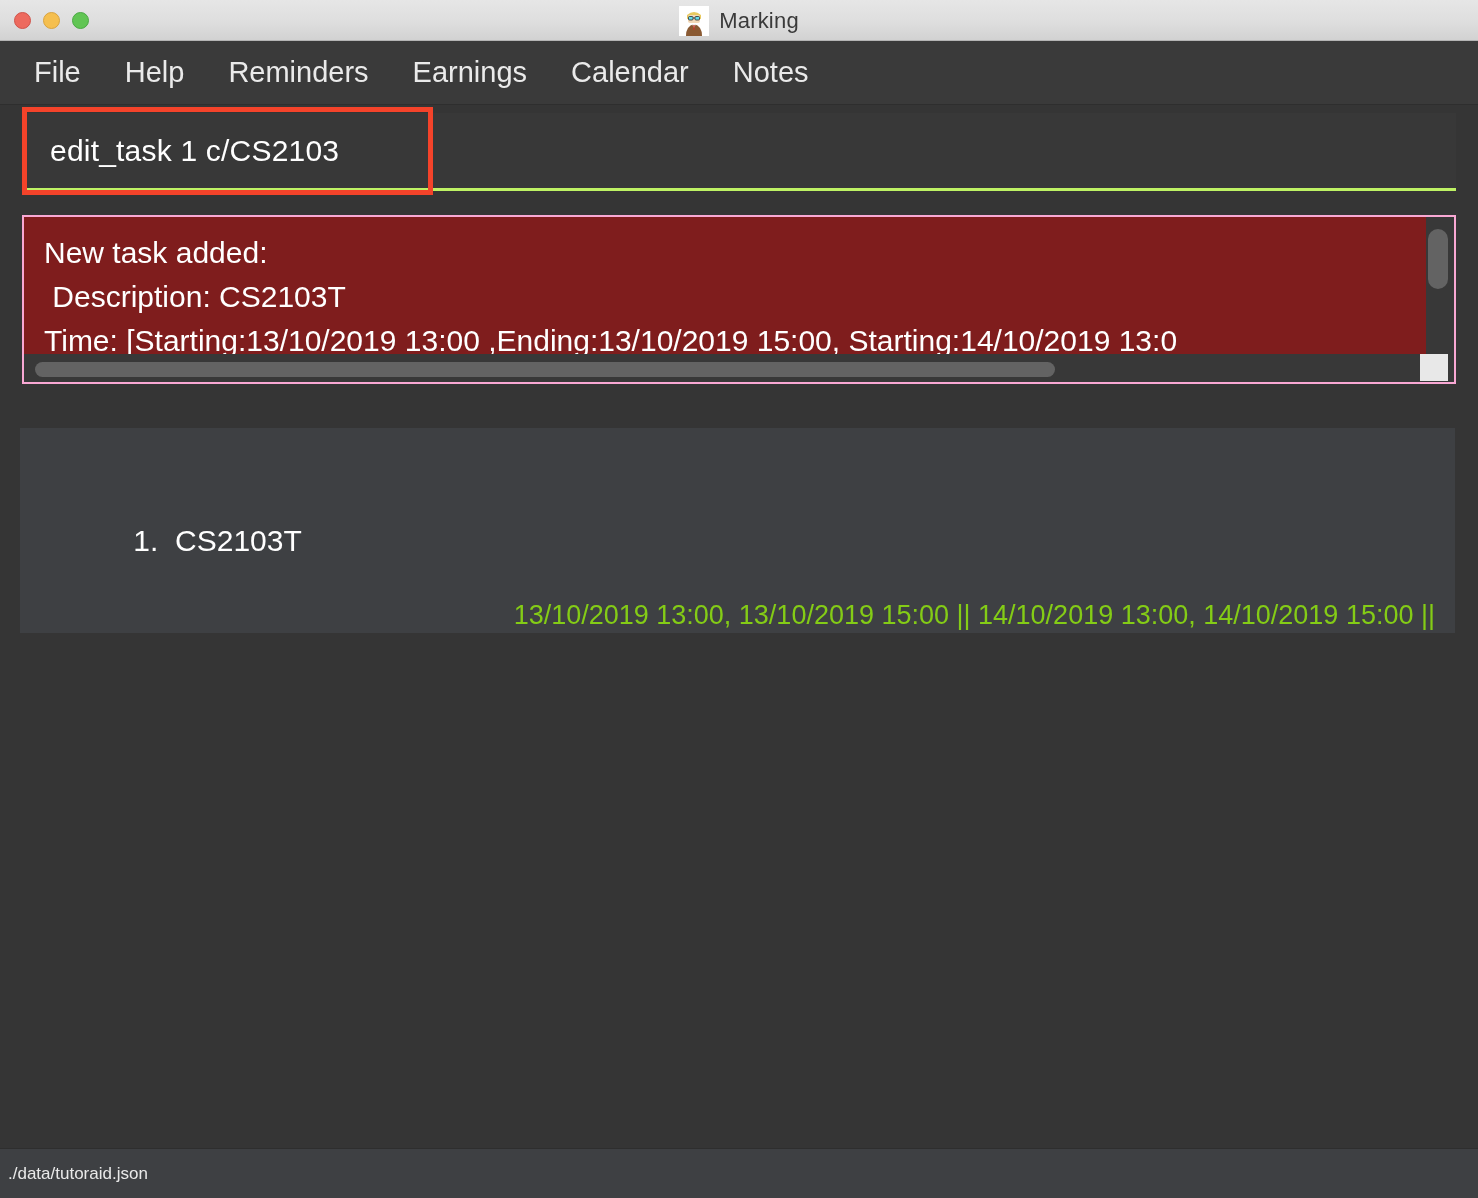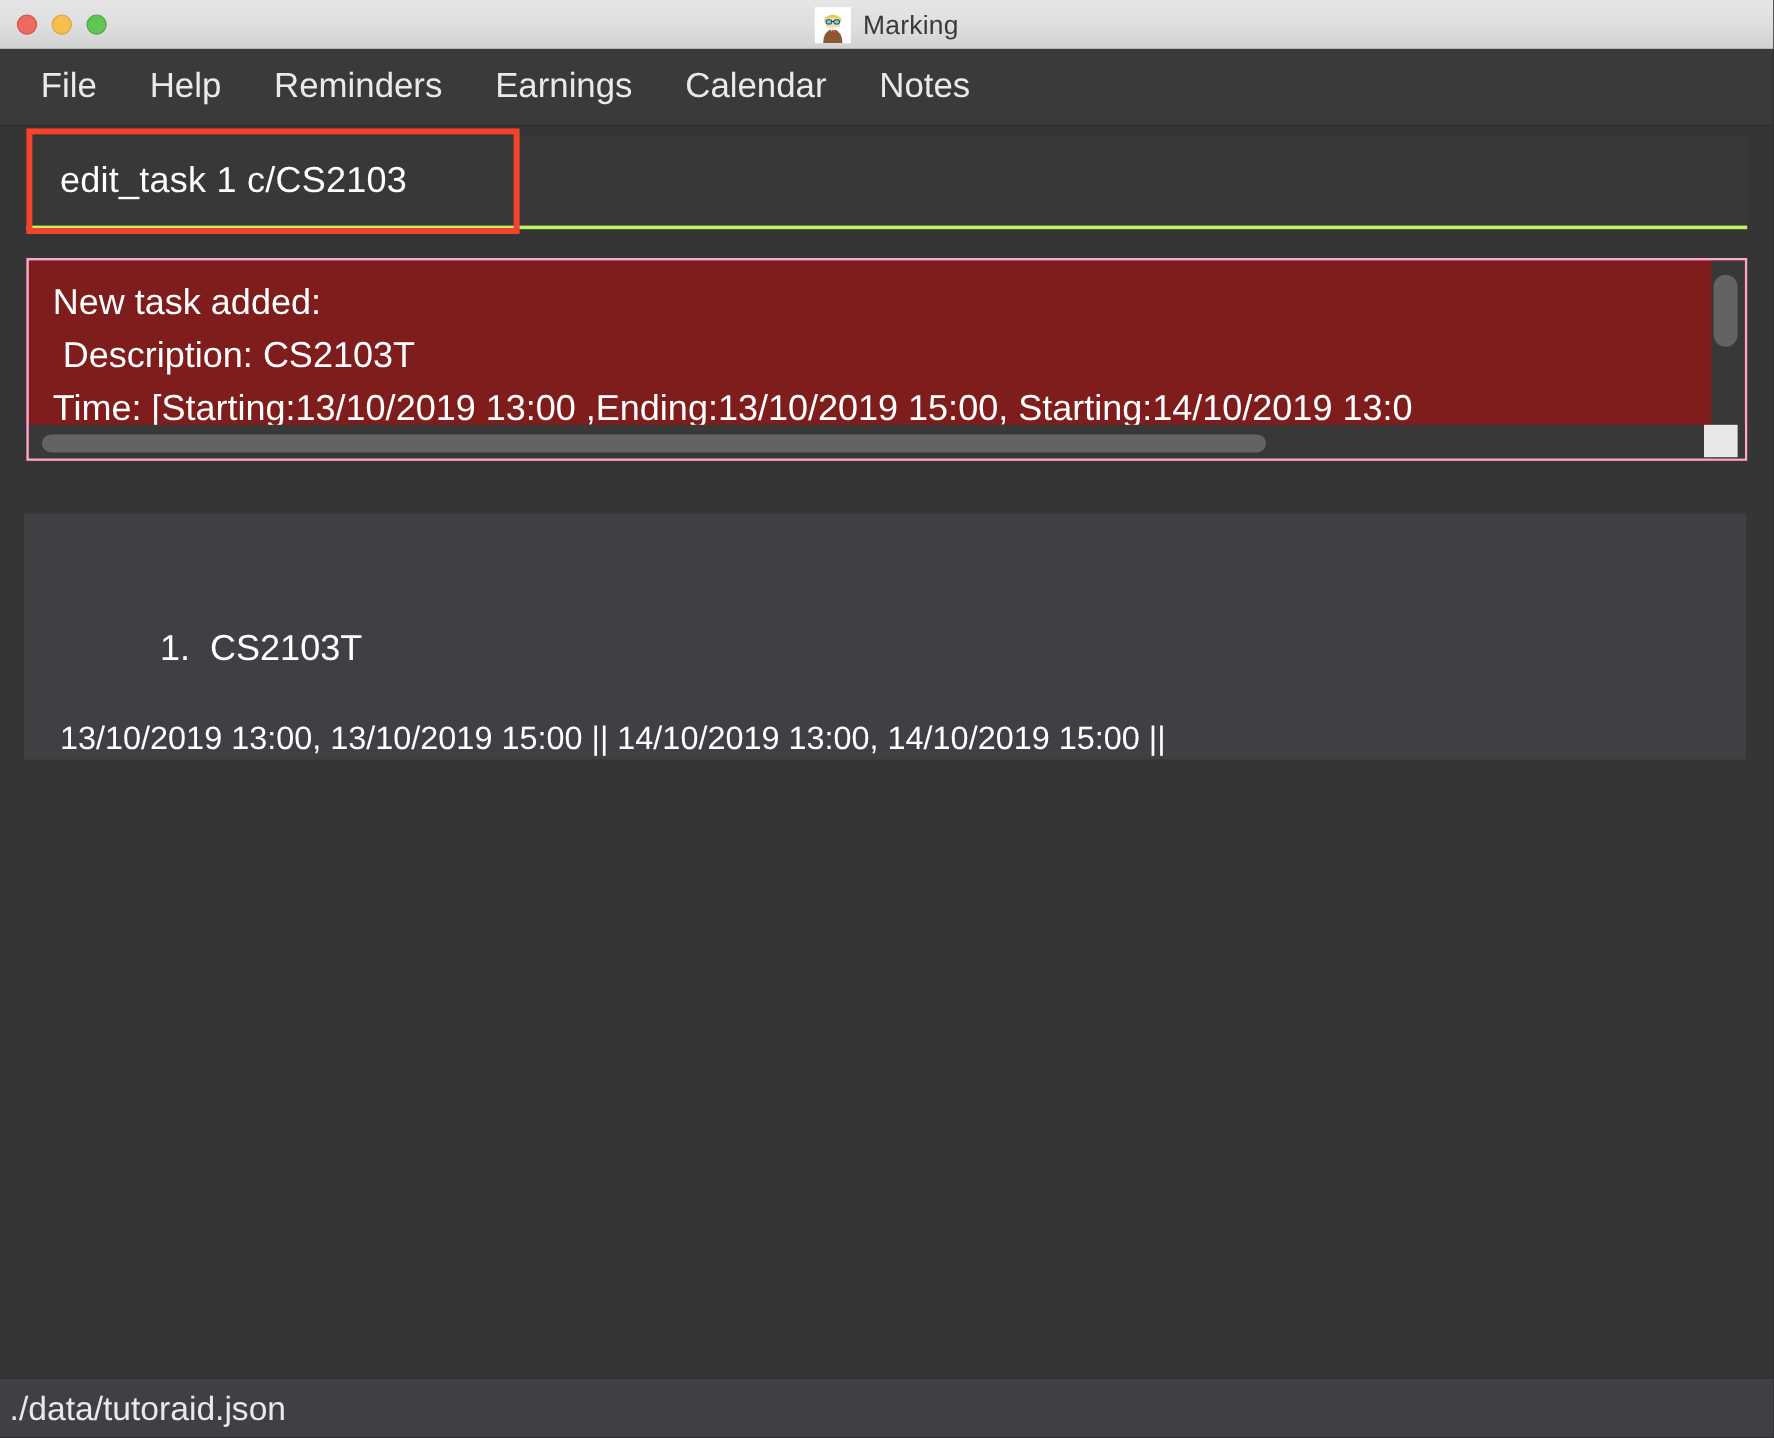--- a/index.html
+++ b/index.html
@@ -215,41 +215,42 @@
     left: 30px; top: 56px;
     right: 20px;
   }
   .task-title {
     color: #ffffff;
     font-size: 30px;
     line-height: 38px;
     white-space: pre;
   }
   .task-line {
-    color: #ffffff;
+    color: #84cc16;
     font-size: 27px;
     line-height: 34px;
     white-space: pre;
+    text-align: right;
   }
 
   
   .statusbar {
     position: absolute;
     left: 0; bottom: 0;
     width: 1478px;
     height: 50px;
     background: #3e4043;
     border-top: 1px solid #2e2e2e;
     display: flex;
     align-items: center;
     box-sizing: border-box;
   }
   .status-text {
     color: #e9e9e9;
-    font-size: 28px;
+    font-size: 17px;
     padding-left: 8px;
     white-space: pre;
   }
 </style>
 </head>
 <body>
 
 <div id="app">
 
   <div class="titlebar">

